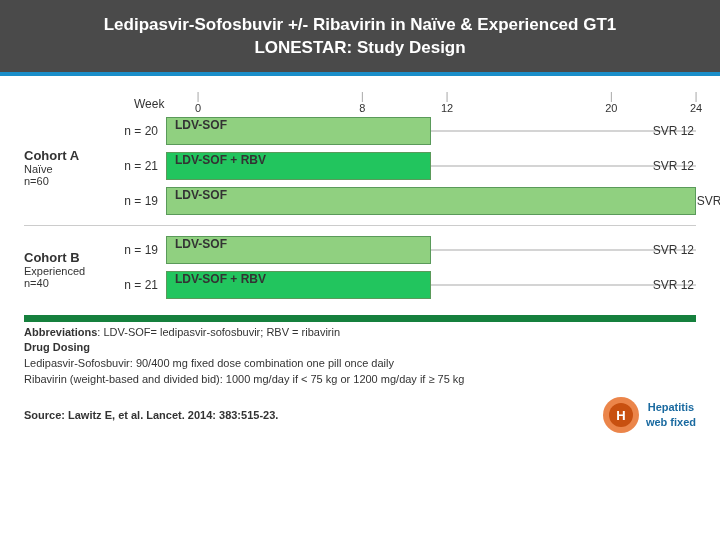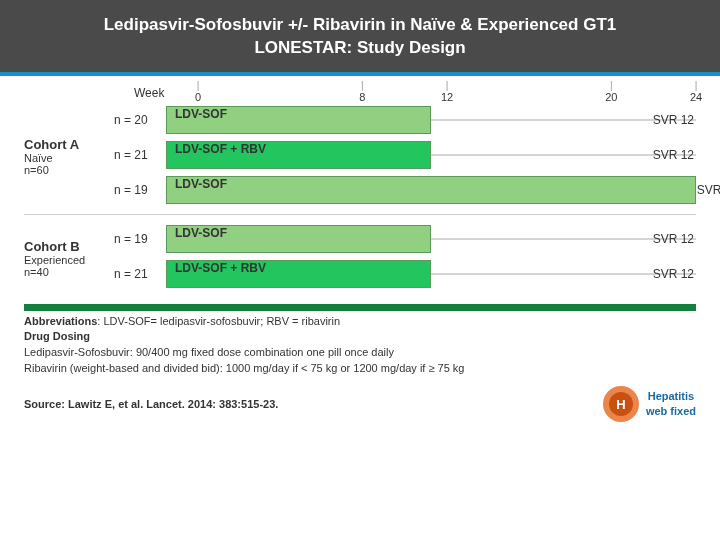--- a/index.html
+++ b/index.html
@@ -26,21 +26,21 @@
       font-size: 17px;
       font-weight: bold;
       line-height: 1.35;
     }
     .divider-blue {
       height: 4px;
       background: #1a8ec9;
     }
     .main-content {
       flex: 1;
-      padding: 4px 24px 6px 24px;
+      padding: 15px 24px 6px 24px;
       display: flex;
       flex-direction: column;
     }
     
     .timeline-header {
       display: flex;
       align-items: flex-end;
       margin-bottom: 4px;
       padding-left: 110px;
     }
@@ -106,21 +106,21 @@
     }
     .arm-row {
       display: flex;
       align-items: center;
       position: relative;
     }
     .arm-n {
       min-width: 52px;
       font-size: 12px;
       color: #333;
-      text-align: left;
+      text-align: right;
       padding-right: 8px;
     }
     .arm-bar-container {
       flex: 1;
       position: relative;
       height: 28px;
     }
     
     .arm-track {
       position: absolute;

